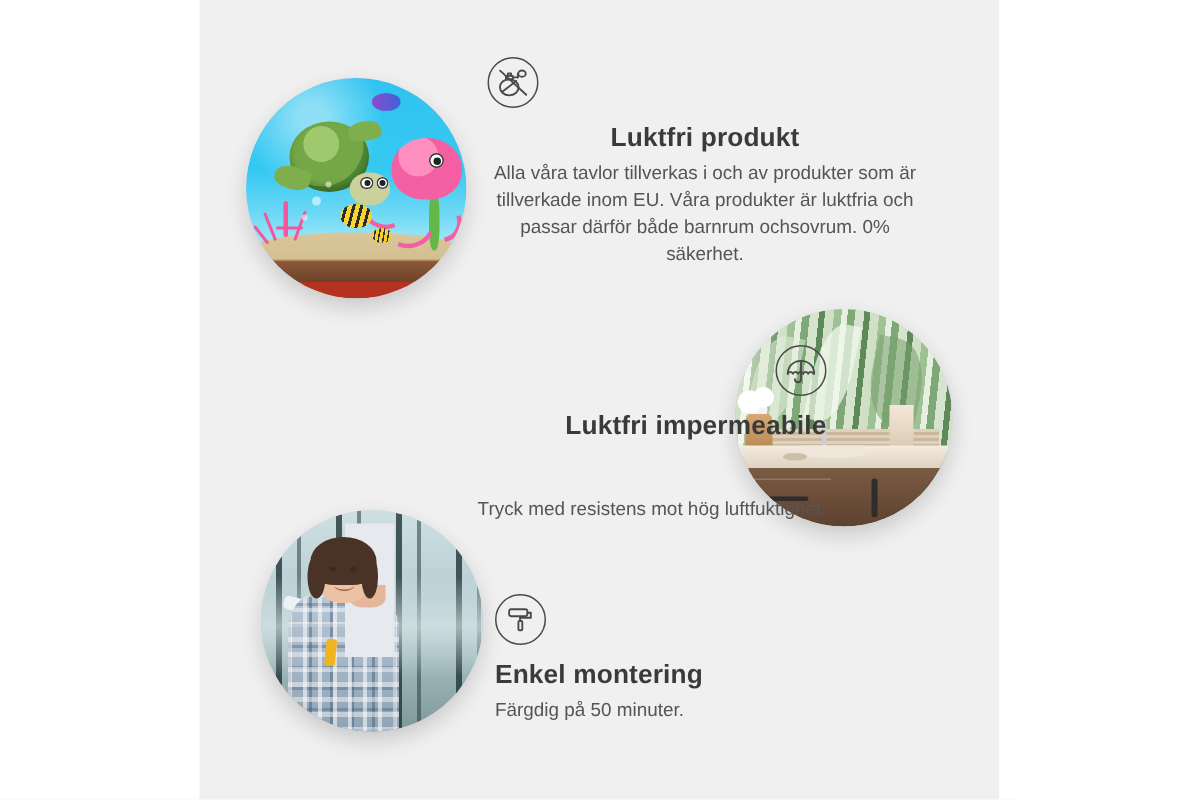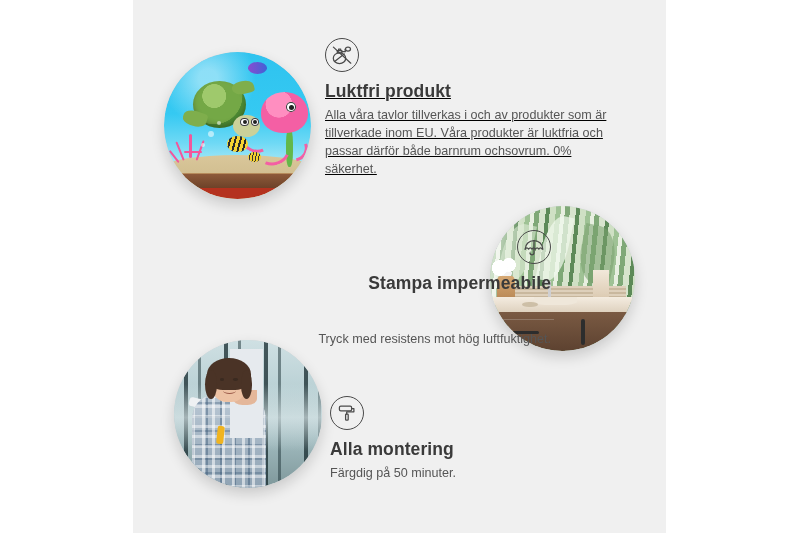--- a/index.html
+++ b/index.html
@@ -335,21 +335,21 @@
     line-height: 1.2;
   }
   .feat-body {
     font-size: 12.6px;
     color: #555555;
     line-height: 1.44;
     margin: 0;
   }
 
   
-  .feat1 { left: 192px; top: 38px; width: 290px; text-align: left; text-decoration: underline; }
+  .feat1 { left: 192px; top: 38px; width: 290px; text-align: center; }
   .feat1 .icon-wrap { display: flex; justify-content: flex-start; }
 
   
   .feat2 { left: 82px; top: 230px; width: 336px; text-align: right; }
   .feat2 .icon-wrap { display: flex; justify-content: flex-end; }
   .feat2 .feat-body { font-size: 12.6px; margin-top: 36px; }
 
   
   .feat3 { left: 197px; top: 396px; width: 300px; text-align: left; }
   .feat3 .icon-wrap { display: flex; justify-content: flex-start; }
@@ -462,32 +462,32 @@
       <div class="icon-wrap">
         <div class="icon-circle">
           <svg width="24" height="24" viewBox="0 0 24 24" fill="none" stroke="#4a4a4a" stroke-width="1.25" stroke-linecap="round" stroke-linejoin="round">
             <path d="M3.2 14.2c0-5.2 3.9-8.6 8.8-8.6s8.8 3.4 8.8 8.6"></path>
             <path d="M3.2 14.2c1.1-1.7 2.3-1.7 3.4 0 1.1-1.7 2.3-1.7 3.4 0 1.1-1.7 2.3-1.7 3.4 0 1.1-1.7 2.3-1.7 3.4 0 1.1-1.7 2.3-1.7 3.4 0"></path>
             <path d="M12 5.6V14"></path>
             <path d="M12 14v3.8a2 2 0 0 1-4 0"></path>
           </svg>
         </div>
       </div>
-      <div class="feat-title">Stampa impermeabile</div>
+      <div class="feat-title">Luktfri impermeabile</div>
       <p class="feat-body">Tryck med resistens mot hög luftfuktighet.</p>
     </div>
 
     <div class="feature feat3">
       <div class="icon-wrap">
         <div class="icon-circle">
           <svg width="24" height="24" viewBox="0 0 24 24" fill="none" stroke="#4a4a4a" stroke-width="1.25" stroke-linecap="round" stroke-linejoin="round">
             <rect x="4.4" y="5.2" width="12.2" height="4.6" rx="1.4"></rect>
             <path d="M16.6 7.5h2.3v3.3h-7.2v2.2"></path>
             <rect x="10.6" y="13" width="2.6" height="6.2" rx="0.7"></rect>
           </svg>
         </div>
       </div>
-      <div class="feat-title">Alla montering</div>
+      <div class="feat-title">Enkel montering</div>
       <p class="feat-body">Färgdig på 50 minuter.</p>
     </div>
 
   </div>
 </div>
 
 </body></html>

